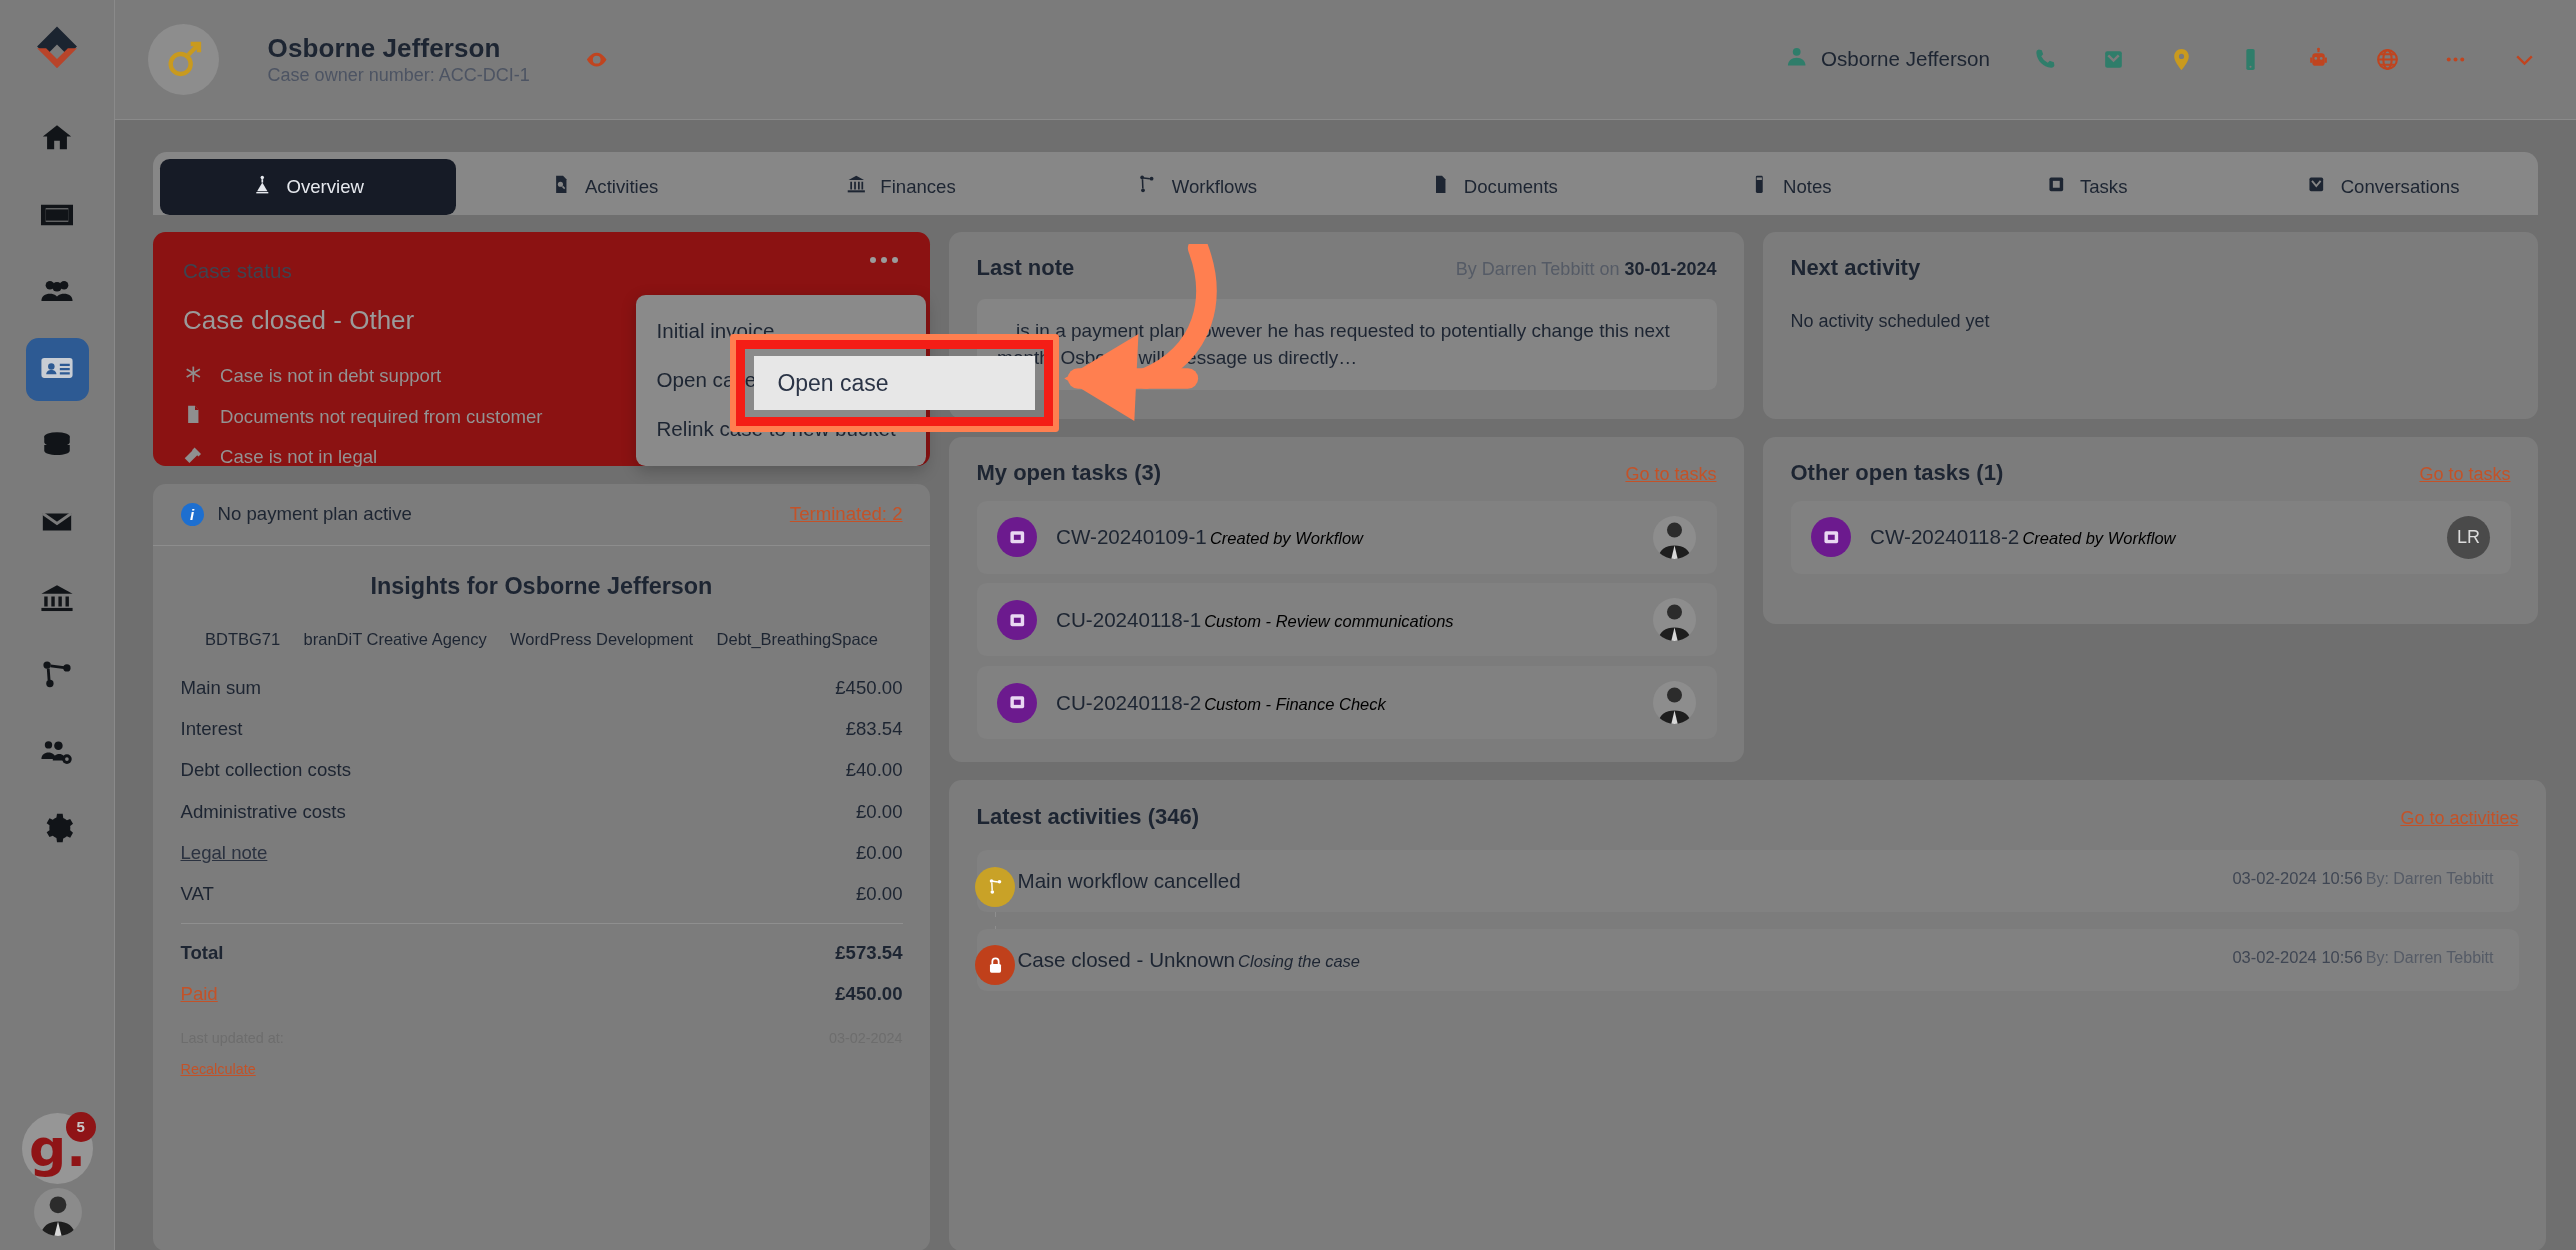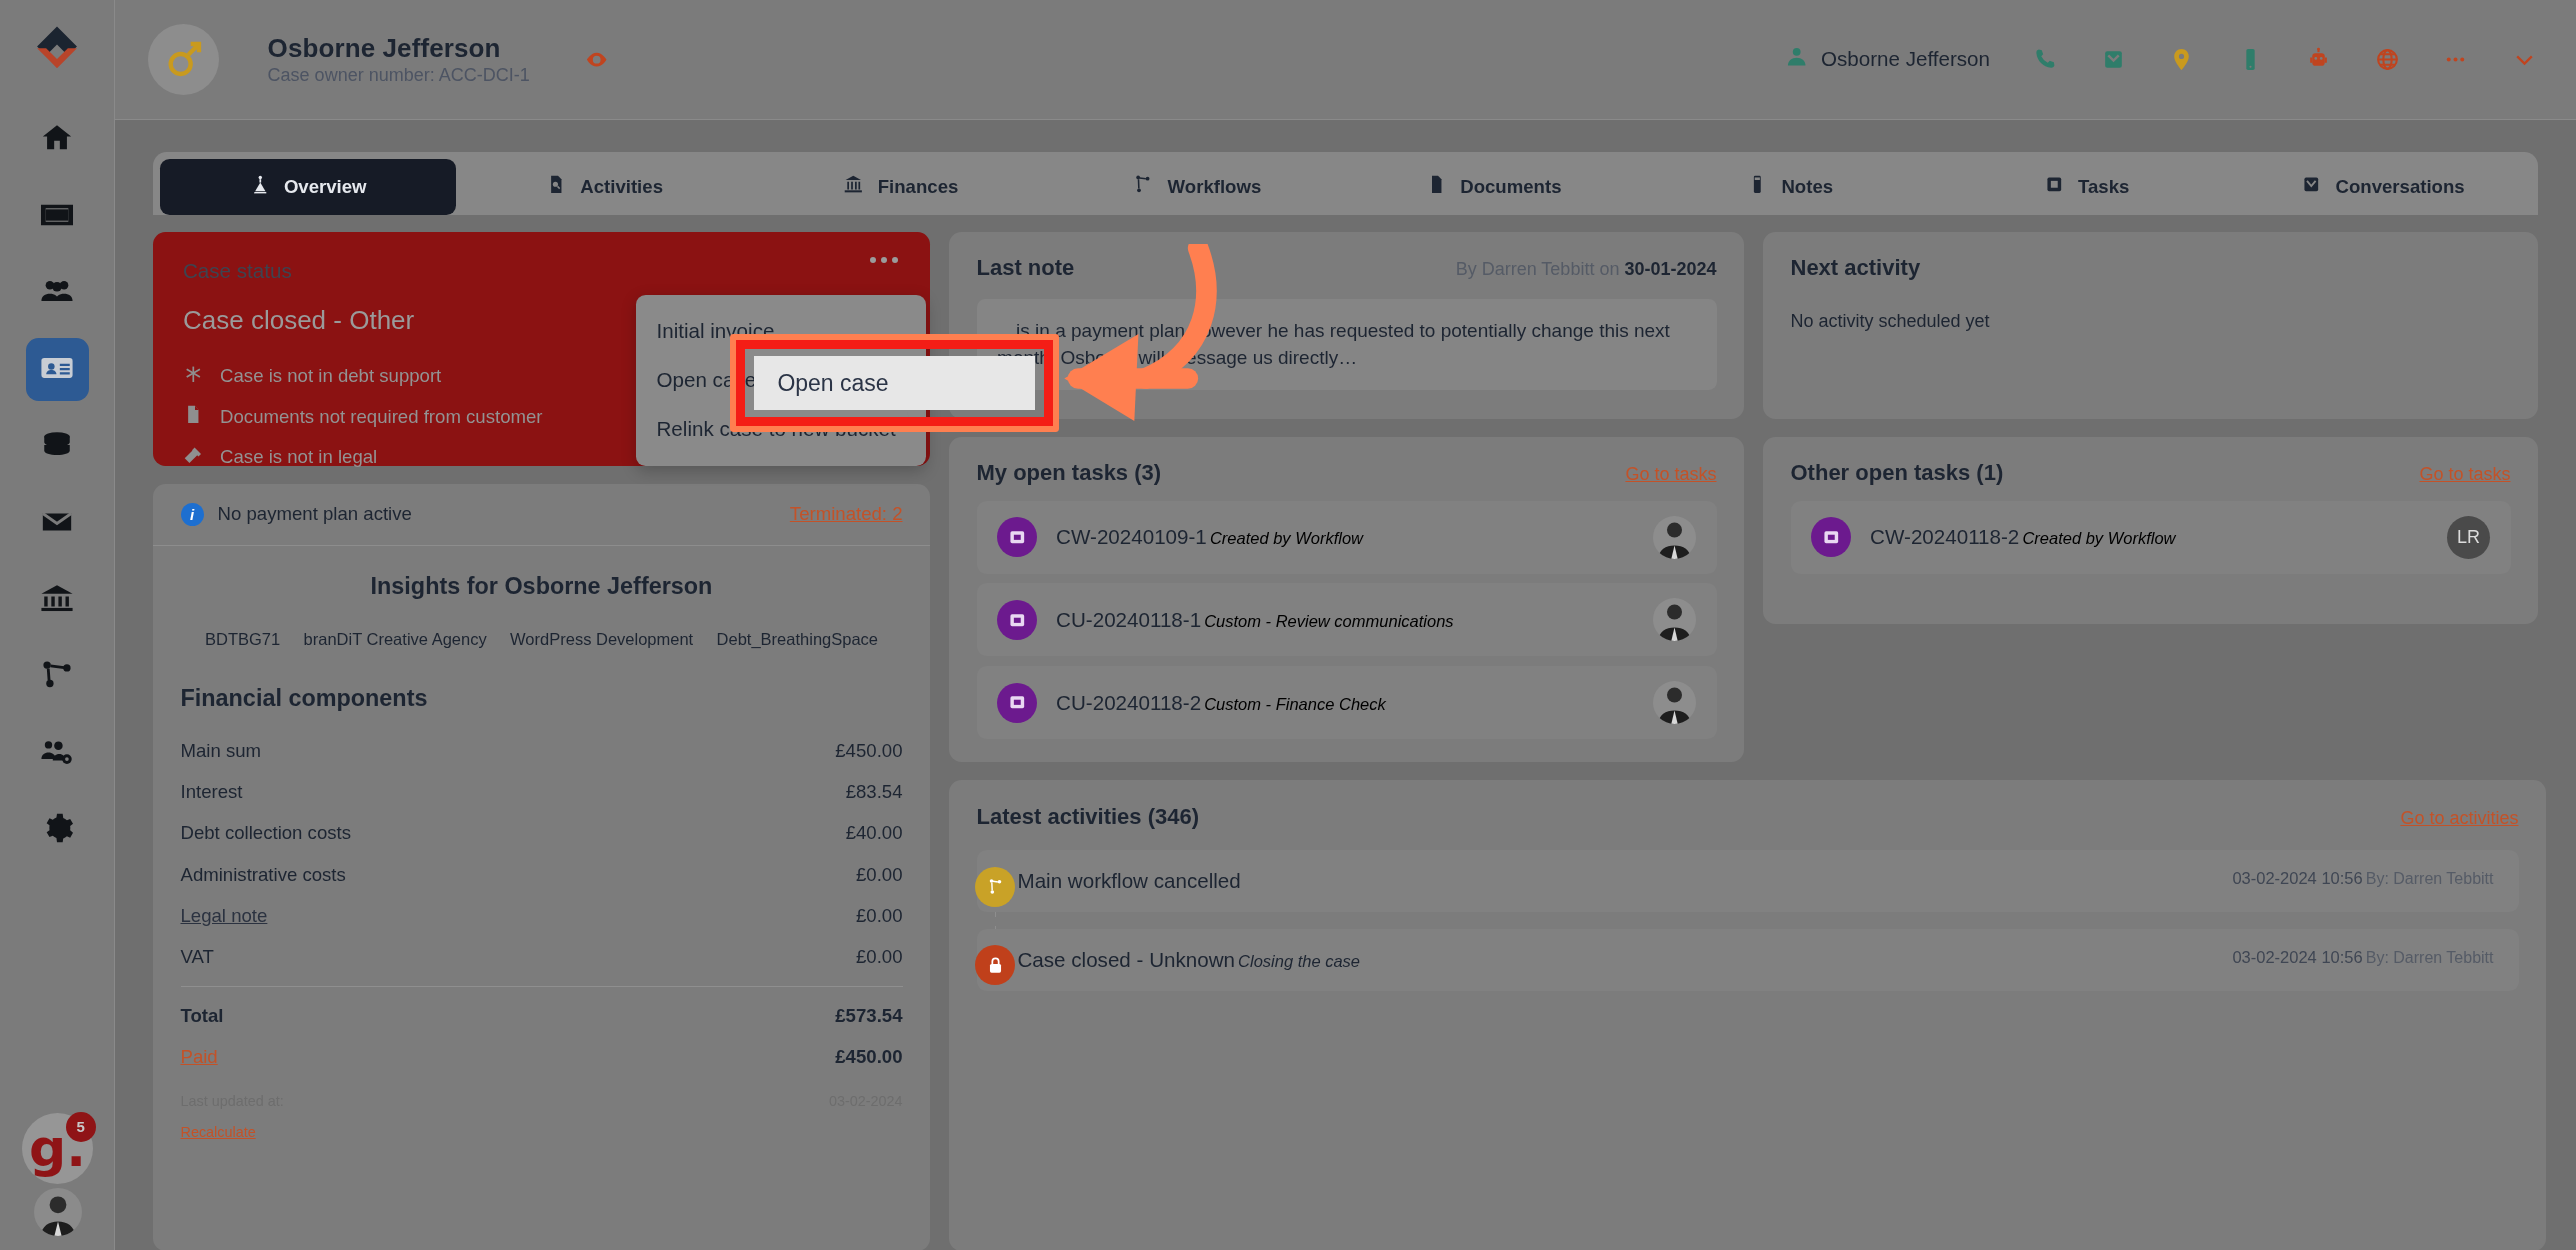--- a/index.html
+++ b/index.html
@@ -64,21 +64,21 @@
   .hdr-eye { margin-left: 25px; width: 27.5px; height: 27.5px; display:flex;align-items:center;justify-content:center; }
   .hdr-eye svg { width: 23.4px; height: 23.4px; fill: #c0441f; }
   .hdr-right { margin-left: auto; display: flex; align-items: center; gap: 41px; }
   .hdr-user { display:flex; align-items:center; gap: 12.4px; }
   .hdr-user svg { width: 23.4px; height: 23.4px; fill: #2f7d6a; }
   .hdr-user span { font-size: 20.6px; color: #1d2532; }
   .hdr-ico { width: 27.5px; height: 27.5px; display:flex;align-items:center;justify-content:center; }
   .hdr-ico svg { width: 25px; height: 25px; }
 
   
-  .tabwrap { padding: 32px 38px 0 38px; font-weight: bold; }
+  .tabwrap { padding: 32px 38px 0 38px; }
   .tabs {
     background: #878787; border-radius: 13.7px 13.7px 0 0;
     display: flex; align-items: stretch; height: 63px; padding: 6.9px 6.9px 0 6.9px;
   }
   .tab { flex: 1; display: flex; align-items: center; justify-content: center;
      gap: 13.7px; font-size: 18.6px; color: #1d2532; border-radius: 9.6px; }
   .tab.active { background: #161b26; color: #e6e9ee; }
   .tab svg { width: 20.6px; height: 20.6px; fill: #1d2532; }
   .tab.active svg { fill: #e6e9ee; }
 
@@ -544,21 +544,20 @@
 
         <div class="insights">
           <div class="ins-title">Insights for Osborne Jefferson</div>
           <div class="ins-tags">
             <span>BDTBG71</span>
             <span>branDiT Creative Agency</span>
             <span>WordPress Development</span>
             <span>Debt_BreathingSpace</span>
           </div>
 
-          <div class="fin-title">Financial components</div>
           <div class="fin-rows">
             <div class="fin-row">
               <span class="lbl">Main sum</span>
               <span class="val">£450.00</span>
             </div>
             <div class="fin-row">
               <span class="lbl">Interest</span>
               <span class="val">£83.54</span>
             </div>
             <div class="fin-row">

